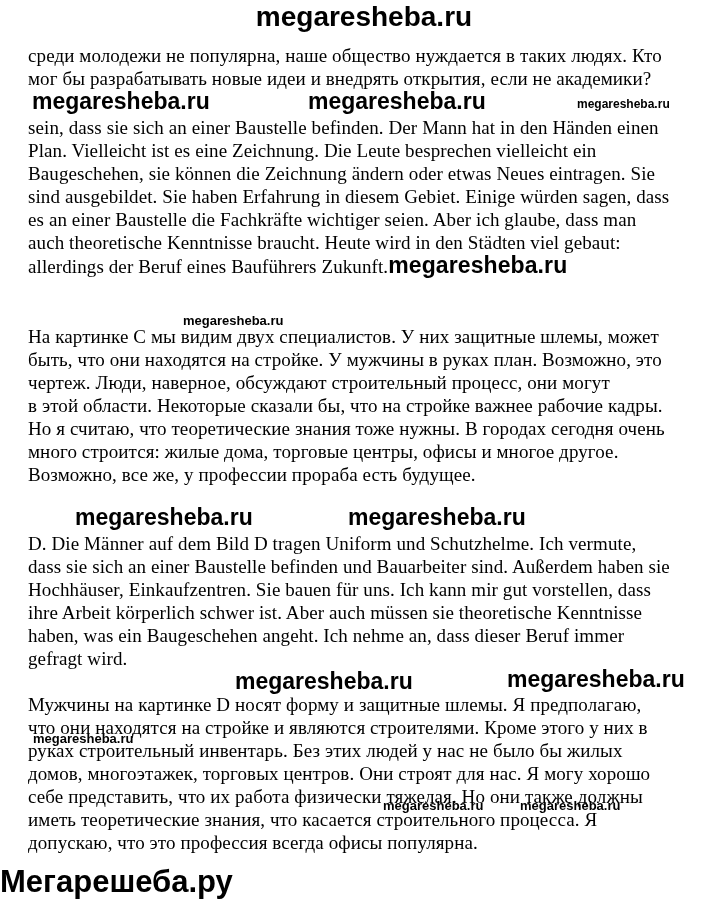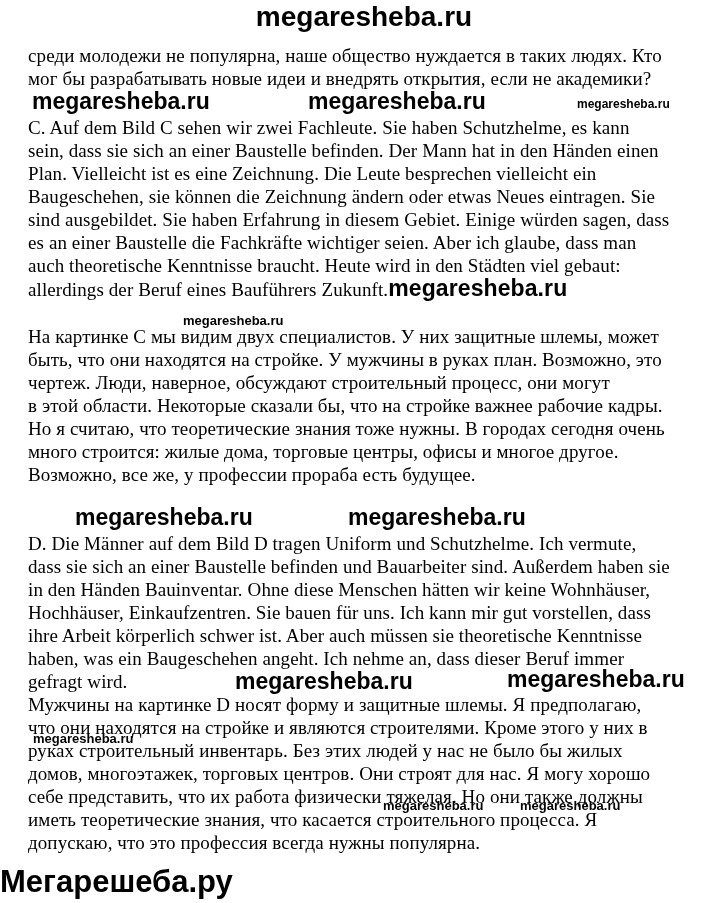--- a/index.html
+++ b/index.html
@@ -59,21 +59,20 @@
         <div class="tl">мог бы разрабатывать новые идеи и внедрять открытия, если не академики?</div>
       </div>
   </div>
 
   <span class="wm wm-lg" style="left:32px;top:90px">megaresheba.ru</span>
   <span class="wm wm-lg" style="left:308px;top:90px">megaresheba.ru</span>
   <span class="wm wm-xs" style="left:577px;top:98px">megaresheba.ru</span>
 
   <div class="para" style="top:116px">
     <div>
-        <div class="tl">C. Auf dem Bild C sehen wir zwei Fachleute. Sie haben Schutzhelme, es kann</div>
         <div class="tl">sein, dass sie sich an einer Baustelle befinden. Der Mann hat in den Händen einen</div>
         <div class="tl">Plan. Vielleicht ist es eine Zeichnung. Die Leute besprechen vielleicht ein</div>
         <div class="tl">Baugeschehen, sie können die Zeichnung ändern oder etwas Neues eintragen. Sie</div>
         <div class="tl">sind ausgebildet. Sie haben Erfahrung in diesem Gebiet. Einige würden sagen, dass</div>
         <div class="tl">es an einer Baustelle die Fachkräfte wichtiger seien. Aber ich glaube, dass man</div>
         <div class="tl">auch theoretische Kenntnisse braucht. Heute wird in den Städten viel gebaut:</div>
       </div>
     <div class="tl"><span>allerdings der Beruf eines Bauführers Zukunft.</span><span class="wm-inline">megaresheba.ru</span></div>
   </div>
 
@@ -91,40 +90,39 @@
       </div>
   </div>
 
   <span class="wm wm-lg" style="left:75px;top:506px">megaresheba.ru</span>
   <span class="wm wm-lg" style="left:348px;top:506px">megaresheba.ru</span>
 
   <div class="para" style="top:532px">
     <div>
         <div class="tl">D. Die Männer auf dem Bild D tragen Uniform und Schutzhelme. Ich vermute,</div>
         <div class="tl">dass sie sich an einer Baustelle befinden und Bauarbeiter sind. Außerdem haben sie</div>
-        <div class="tl">in den Händen Bauinventar. Ohne diese Menschen hätten wir keine Wohnhäuser,</div>
         <div class="tl">Hochhäuser, Einkaufzentren. Sie bauen für uns. Ich kann mir gut vorstellen, dass</div>
         <div class="tl">ihre Arbeit körperlich schwer ist. Aber auch müssen sie theoretische Kenntnisse</div>
         <div class="tl">haben, was ein Baugeschehen angeht. Ich nehme an, dass dieser Beruf immer</div>
       </div>
     <div class="tl"><span>gefragt wird.</span></div>
   </div>
 
   <span class="wm wm-lg" style="left:235px;top:670px">megaresheba.ru</span>
   <span class="wm wm-lg" style="left:507px;top:668px">megaresheba.ru</span>
 
   <div class="para" style="top:693px">
     <div>
         <div class="tl">Мужчины на картинке D носят форму и защитные шлемы. Я предполагаю,</div>
         <div class="tl">что они находятся на стройке и являются строителями. Кроме этого у них в</div>
         <div class="tl">руках строительный инвентарь. Без этих людей у нас не было бы жилых</div>
         <div class="tl">домов, многоэтажек, торговых центров. Они строят для нас. Я могу хорошо</div>
         <div class="tl">себе представить, что их работа физически тяжелая. Но они также должны</div>
         <div class="tl">иметь теоретические знания, что касается строительного процесса. Я</div>
-        <div class="tl">допускаю, что это профессия всегда нужны популярна.</div>
+        <div class="tl">допускаю, что это профессия всегда офисы популярна.</div>
       </div>
   </div>
 
   <span class="wm wm-sm" style="left:33px;top:732px">megaresheba.ru</span>
   <span class="wm wm-sm" style="left:383px;top:799px">megaresheba.ru</span>
   <span class="wm wm-sm" style="left:520px;top:799px">megaresheba.ru</span>
 
   <div class="ftr">Мегарешеба.ру</div>
 
 </div>

